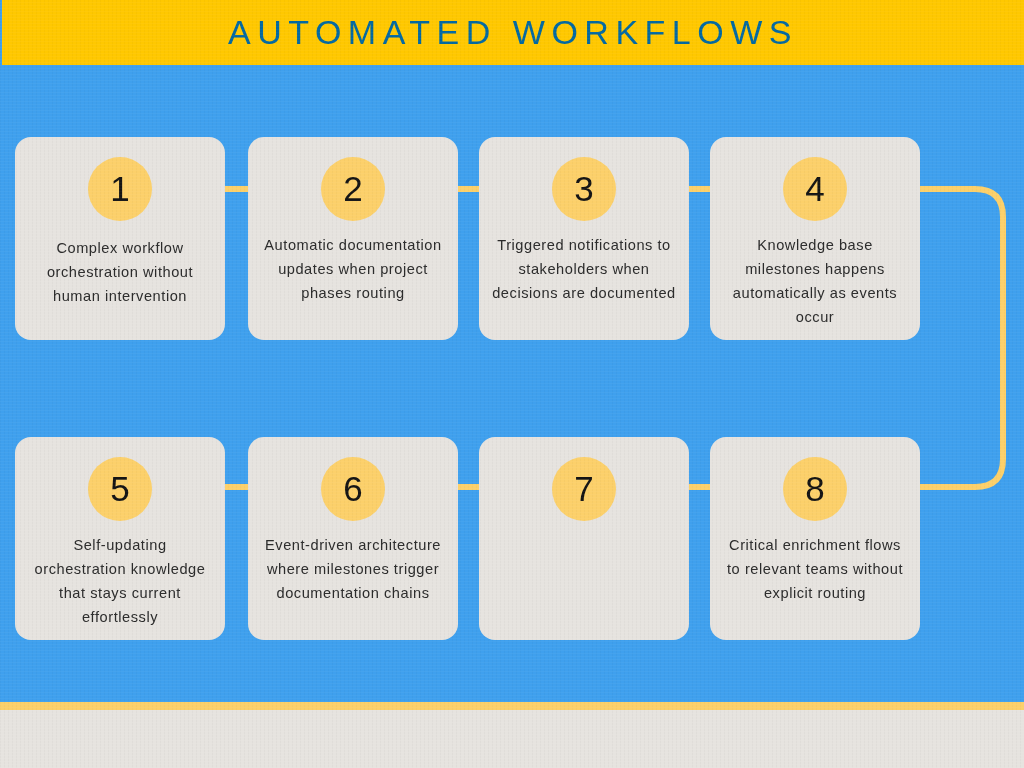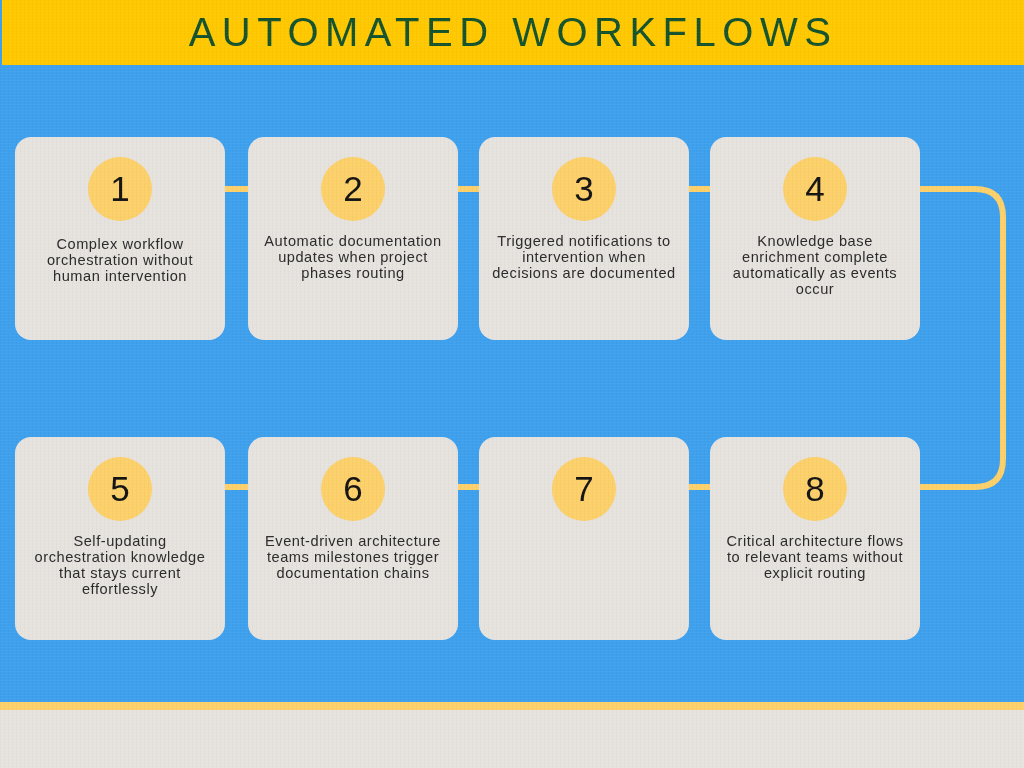--- a/index.html
+++ b/index.html
@@ -47,22 +47,22 @@
     z-index: 5;
   }
   .header-title {
     position: absolute;
     left: 0;
     top: 0;
     width: 100%;
     height: 65px;
     line-height: 65px;
     text-align: center;
-    color: #14532d;
-    font-size: 40px;
+    color: #0369a1;
+    font-size: 34px;
     font-weight: 300;
     letter-spacing: 6.5px;
     text-transform: uppercase;
     white-space: nowrap;
   }
   .left-edge-strip {
     position: absolute;
     left: 0;
     top: 0;
     width: 2px;
@@ -136,21 +136,21 @@
 
   .card-text {
     position: absolute;
     left: 12px;
     right: 12px;
     top: 96px;
     text-align: center;
     color: #2A2A2A;
     font-size: 14.6px;
     font-weight: 400;
-    line-height: 16px;
+    line-height: 24px;
     letter-spacing: .55px;
   }
 
   
   .card.c1.r1 .card-text { top: 99px; }
   .card.c4.r1 .card-text { top: 96px; }
 </style>
 </head>
 <body>
 
@@ -165,45 +165,45 @@
     <div class="card-text">Complex workflow orchestration without human intervention</div>
   </div>
 
   <div class="card r1 c2">
     <div class="badge">2</div>
     <div class="card-text">Automatic documentation updates when project phases routing</div>
   </div>
 
   <div class="card r1 c3">
     <div class="badge">3</div>
-    <div class="card-text">Triggered notifications to intervention when decisions are documented</div>
+    <div class="card-text">Triggered notifications to stakeholders when decisions are documented</div>
   </div>
 
   <div class="card r1 c4">
     <div class="badge">4</div>
-    <div class="card-text">Knowledge base enrichment complete automatically as events occur</div>
+    <div class="card-text">Knowledge base milestones happens automatically as events occur</div>
   </div>
 
   <div class="card r2 c1">
     <div class="badge">5</div>
     <div class="card-text">Self-updating orchestration knowledge that stays current effortlessly</div>
   </div>
 
   <div class="card r2 c2">
     <div class="badge">6</div>
-    <div class="card-text">Event-driven architecture teams milestones trigger documentation chains</div>
+    <div class="card-text">Event-driven architecture where milestones trigger documentation chains</div>
   </div>
 
   <div class="card r2 c3">
     <div class="badge">7</div>
   </div>
 
   <div class="card r2 c4">
     <div class="badge">8</div>
-    <div class="card-text">Critical architecture flows to relevant teams without explicit routing</div>
+    <div class="card-text">Critical enrichment flows to relevant teams without explicit routing</div>
   </div>
 
   <div class="header-bar">
     <div class="header-title">AUTOMATED WORKFLOWS</div>
   </div>
   <div class="left-edge-strip"></div>
 
   <div class="footer-rule"></div>
   <div class="footer-band"></div>
 

